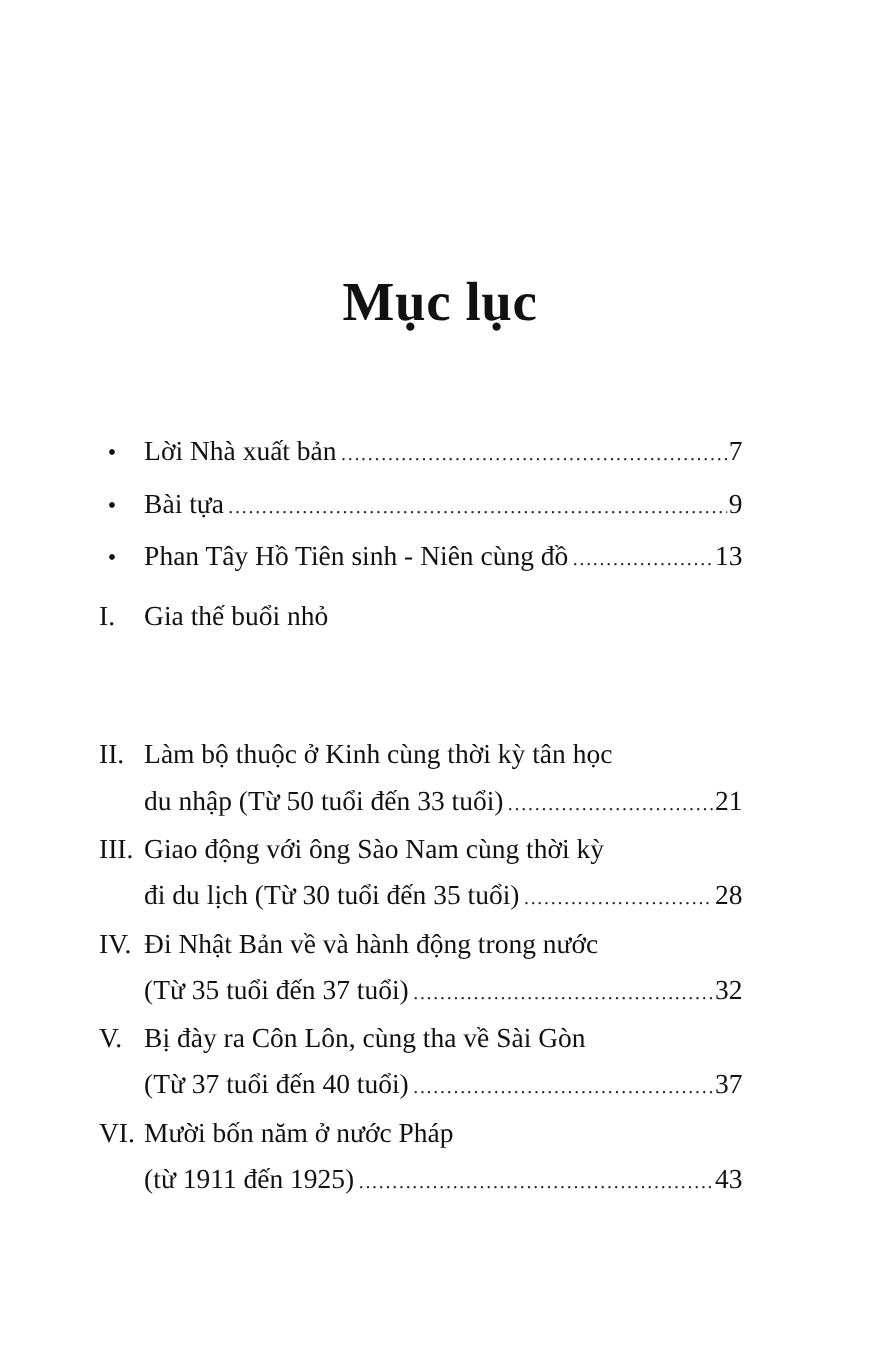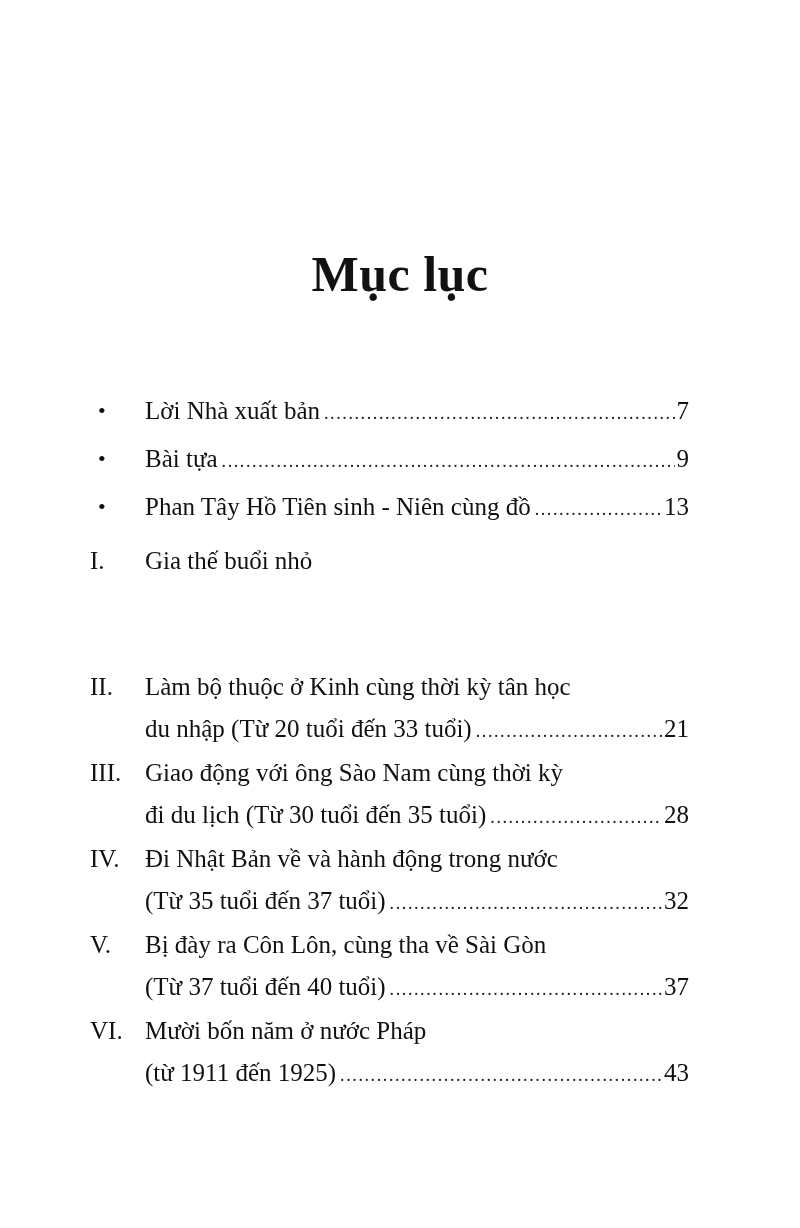--- a/index.html
+++ b/index.html
@@ -45,21 +45,21 @@
       font-family: "Liberation Serif", "DejaVu Serif", serif;
       font-size: 25px;
       line-height: 42px;
     }
     .marker.bullet {
       left: 8px;
       font-size: 22px;
     }
     .lines {
       position: absolute;
-      left: 55px;
+      left: 41px;
       top: 0;
       width: 544px;
     }
     .line {
       height: 42px;
       line-height: 42px;
       font-family: "Liberation Serif", "DejaVu Serif", serif;
       font-size: 25px;
       white-space: nowrap;
       display: flex;
@@ -134,21 +134,21 @@
     </div>
   </div>
 
   <div class="entry" style="top:276px;">
     <span class="marker">II.</span>
     <div class="lines">
       <div class="line">
           <span class="txt">Làm bộ thuộc ở Kinh cùng thời kỳ tân học</span>
         </div>
       <div class="line">
-        <span class="txt">du nhập (Từ 20 tuổi đến 33 tuổi) </span>
+        <span class="txt">du nhập (Từ 50 tuổi đến 33 tuổi) </span>
         <span class="leader"></span>
         <span class="pg">21</span>
       </div>
     </div>
   </div>
 
   <div class="entry" style="top:362px;">
     <span class="marker">III.</span>
     <div class="lines">
       <div class="line">

